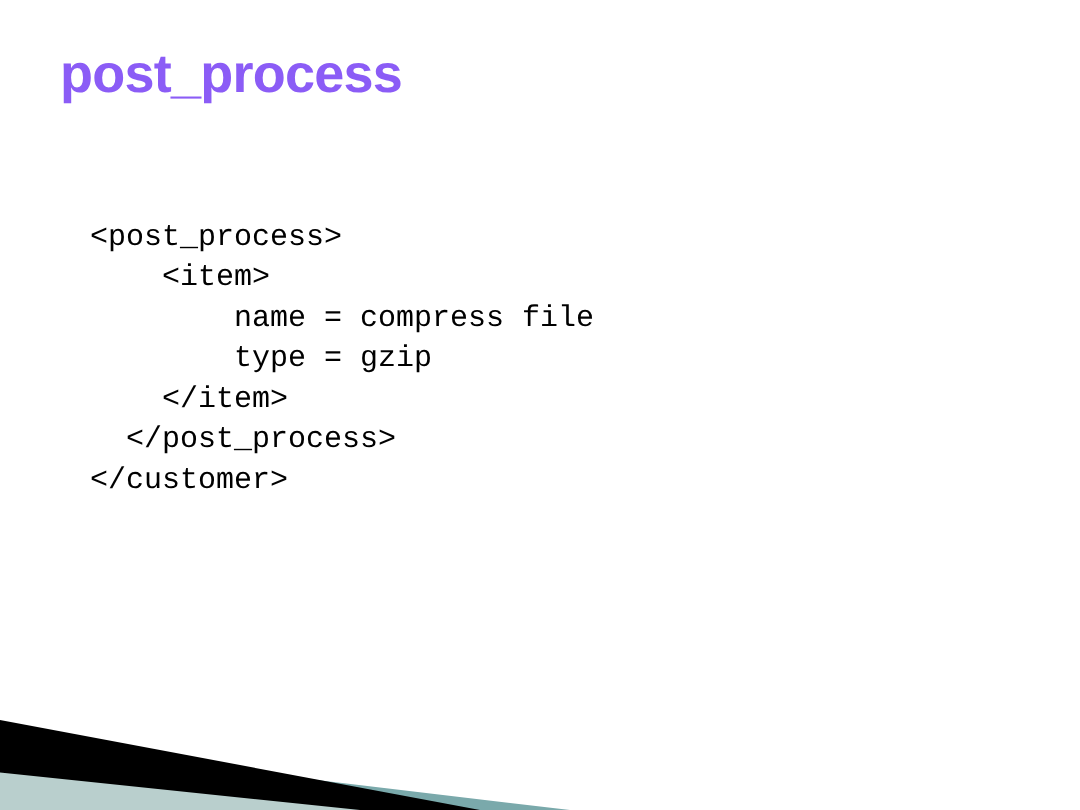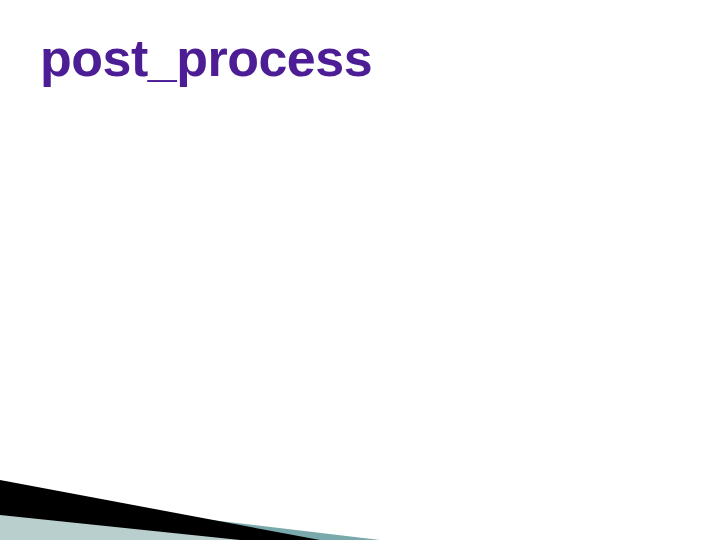--- a/index.html
+++ b/index.html
@@ -14,23 +14,23 @@
   }
   .slide {
     position: relative;
     width: 720px;
     height: 540px;
   }
   .title {
     position: absolute;
     top: 28px;
     left: 40px;
-    font-size: 52px;
+    font-size: 36px;
     font-weight: 700;
-    color: #4c1d95;
+    color: #8b5cf6;
     letter-spacing: -0.5px;
   }
   .code-block {
     position: absolute;
     top: 118px;
     left: 60px;
     font-family: "Courier New", Courier, monospace;
     font-size: 20px;
     line-height: 1.35;
     color: #000;
@@ -45,20 +45,28 @@
     pointer-events: none;
   }
 </style>
 </head>
 <body>
 
 <div class="slide">
 
   <div class="title">post_process</div>
 
+  <div class="code-block">
+<span>&lt;post_process&gt;</span>
+<span>    &lt;item&gt;</span>
+<span>        name = compress file</span>
+<span>        type = gzip</span>
+<span>    &lt;/item&gt;</span>
+<span>  &lt;/post_process&gt;</span>
+<span>&lt;/customer&gt;</span></div>
 
   <svg class="decor" viewBox="0 0 720 120" preserveAspectRatio="none">
     <polygon points="0,75 0,120 380,120" fill="#7aa9ab"></polygon>
     <polygon points="0,60 0,120 320,120" fill="#000000"></polygon>
     <polygon points="0,95 0,120 240,120" fill="#b9cfcd"></polygon>
   </svg>
 
 </div>
 
 </body></html>

